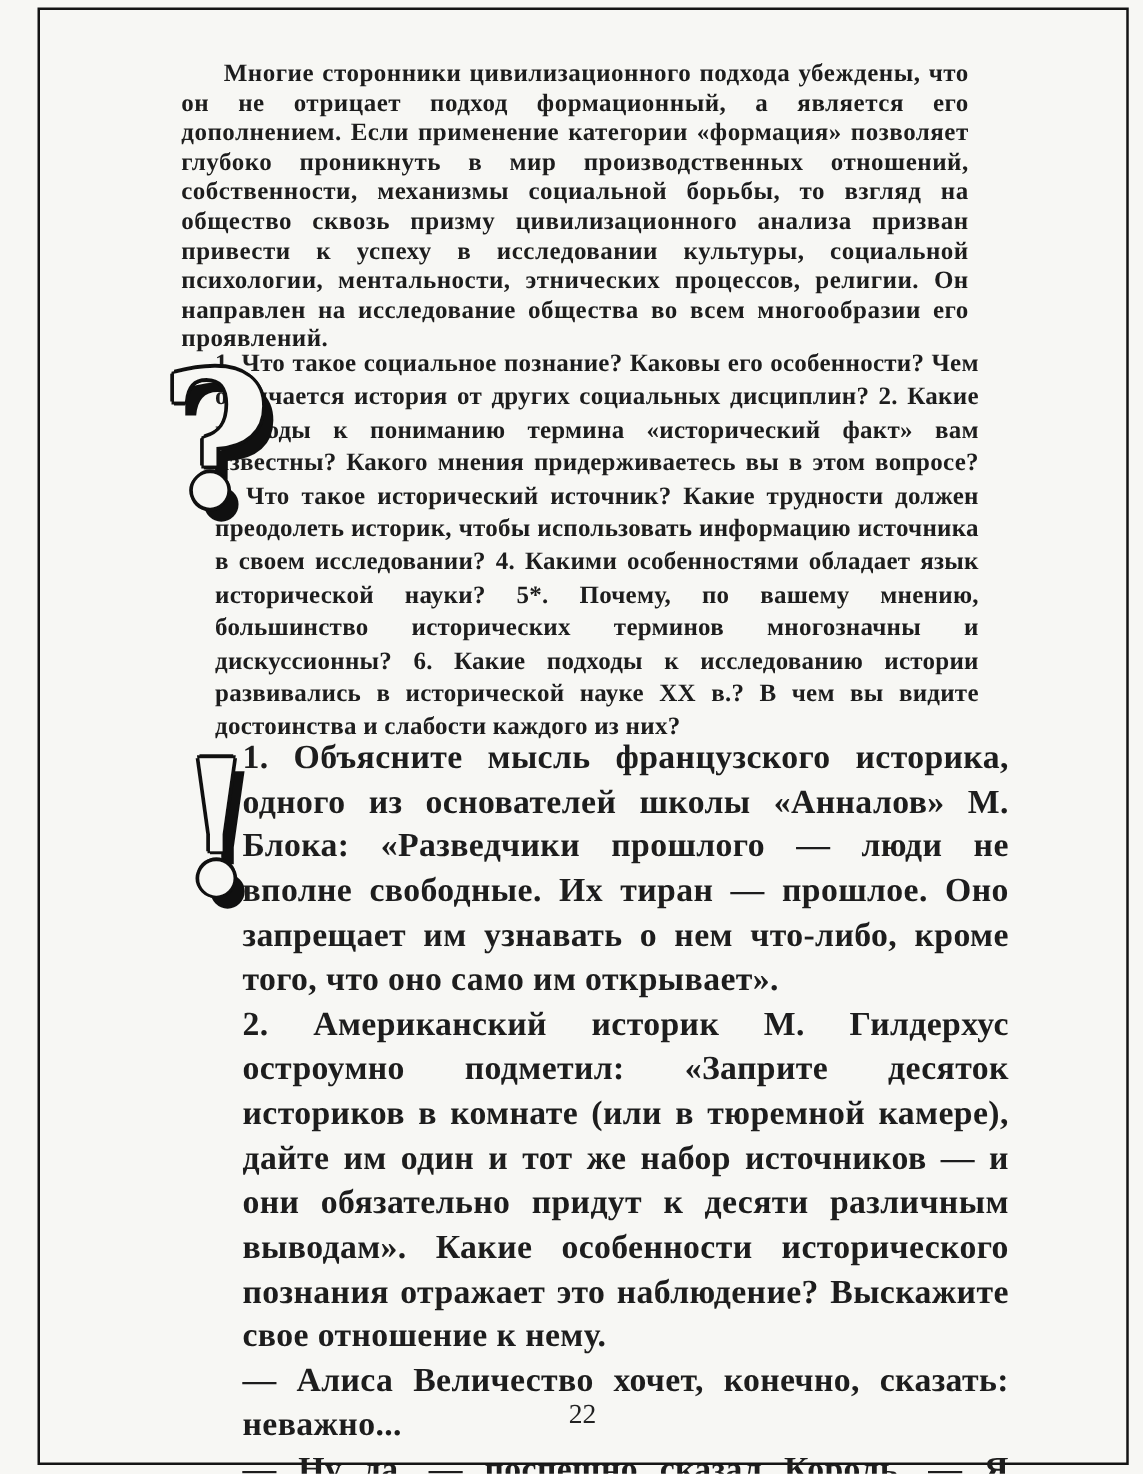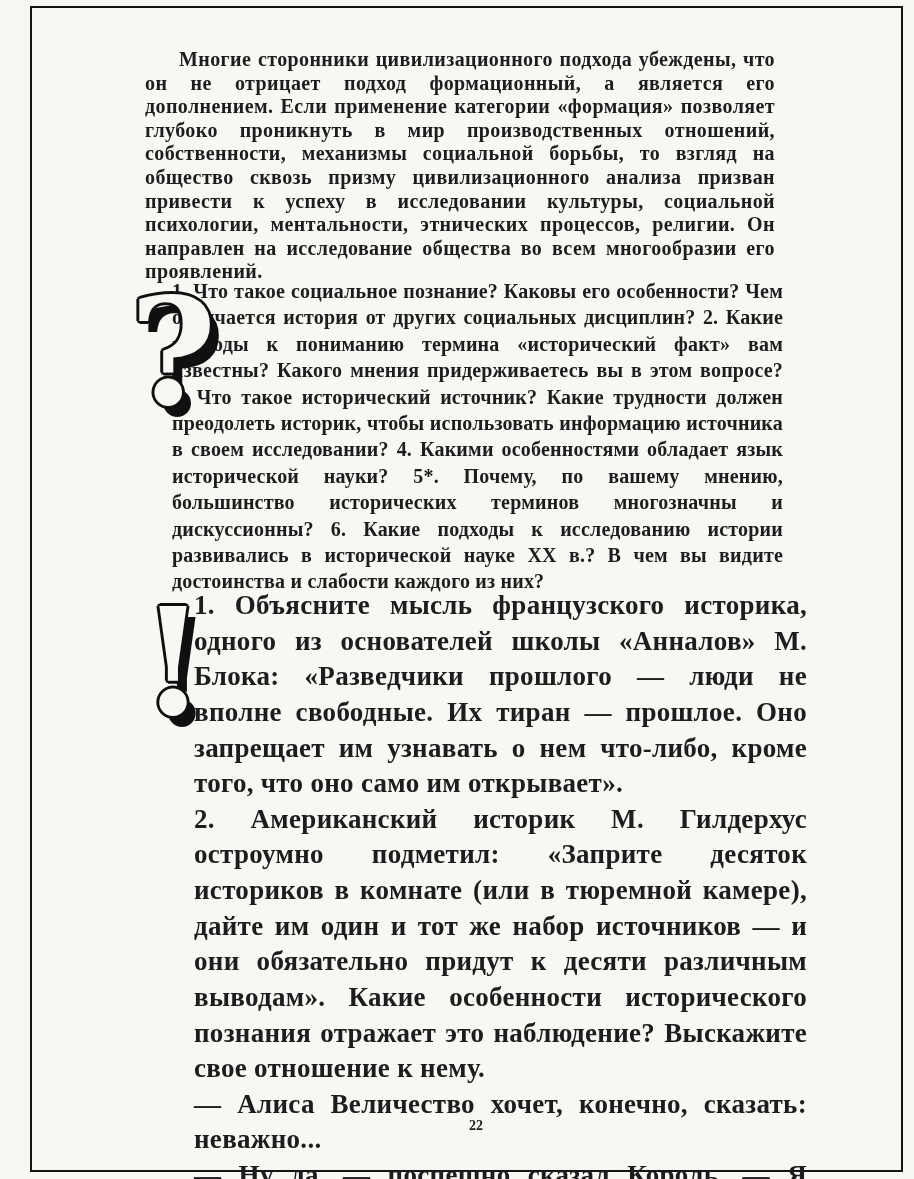--- a/index.html
+++ b/index.html
@@ -78,24 +78,23 @@
   .t-text p {
     margin: 0;
     padding: 0;
   }
   .page-number {
     position: absolute;
     left: 30px;
     width: 872px;
     top: 1118px;
     text-align: center;
-    font-size: 14px;
-    font-weight: bold;
+    font-size: 22px;
+    font-weight: normal;
     color: #222;
-    padding-left: 10px;
   }
 </style>
 </head>
 <body>
 
 <div class="frame"></div>
 
 <div class="intro">Многие сторонники цивилизационного подхода убеждены, что он не отрицает подход формационный, а является его дополнением. Если применение категории «формация» позволяет глубоко проникнуть в мир производственных отношений, собственности, механизмы социальной борьбы, то взгляд на общество сквозь призму цивилизационного анализа призван привести к успеху в исследовании культуры, социальной психологии, ментальности, этнических процессов, религии. Он направлен на исследование общества во всем многообразии его проявлений.</div>
 
 <div class="section q-section">

